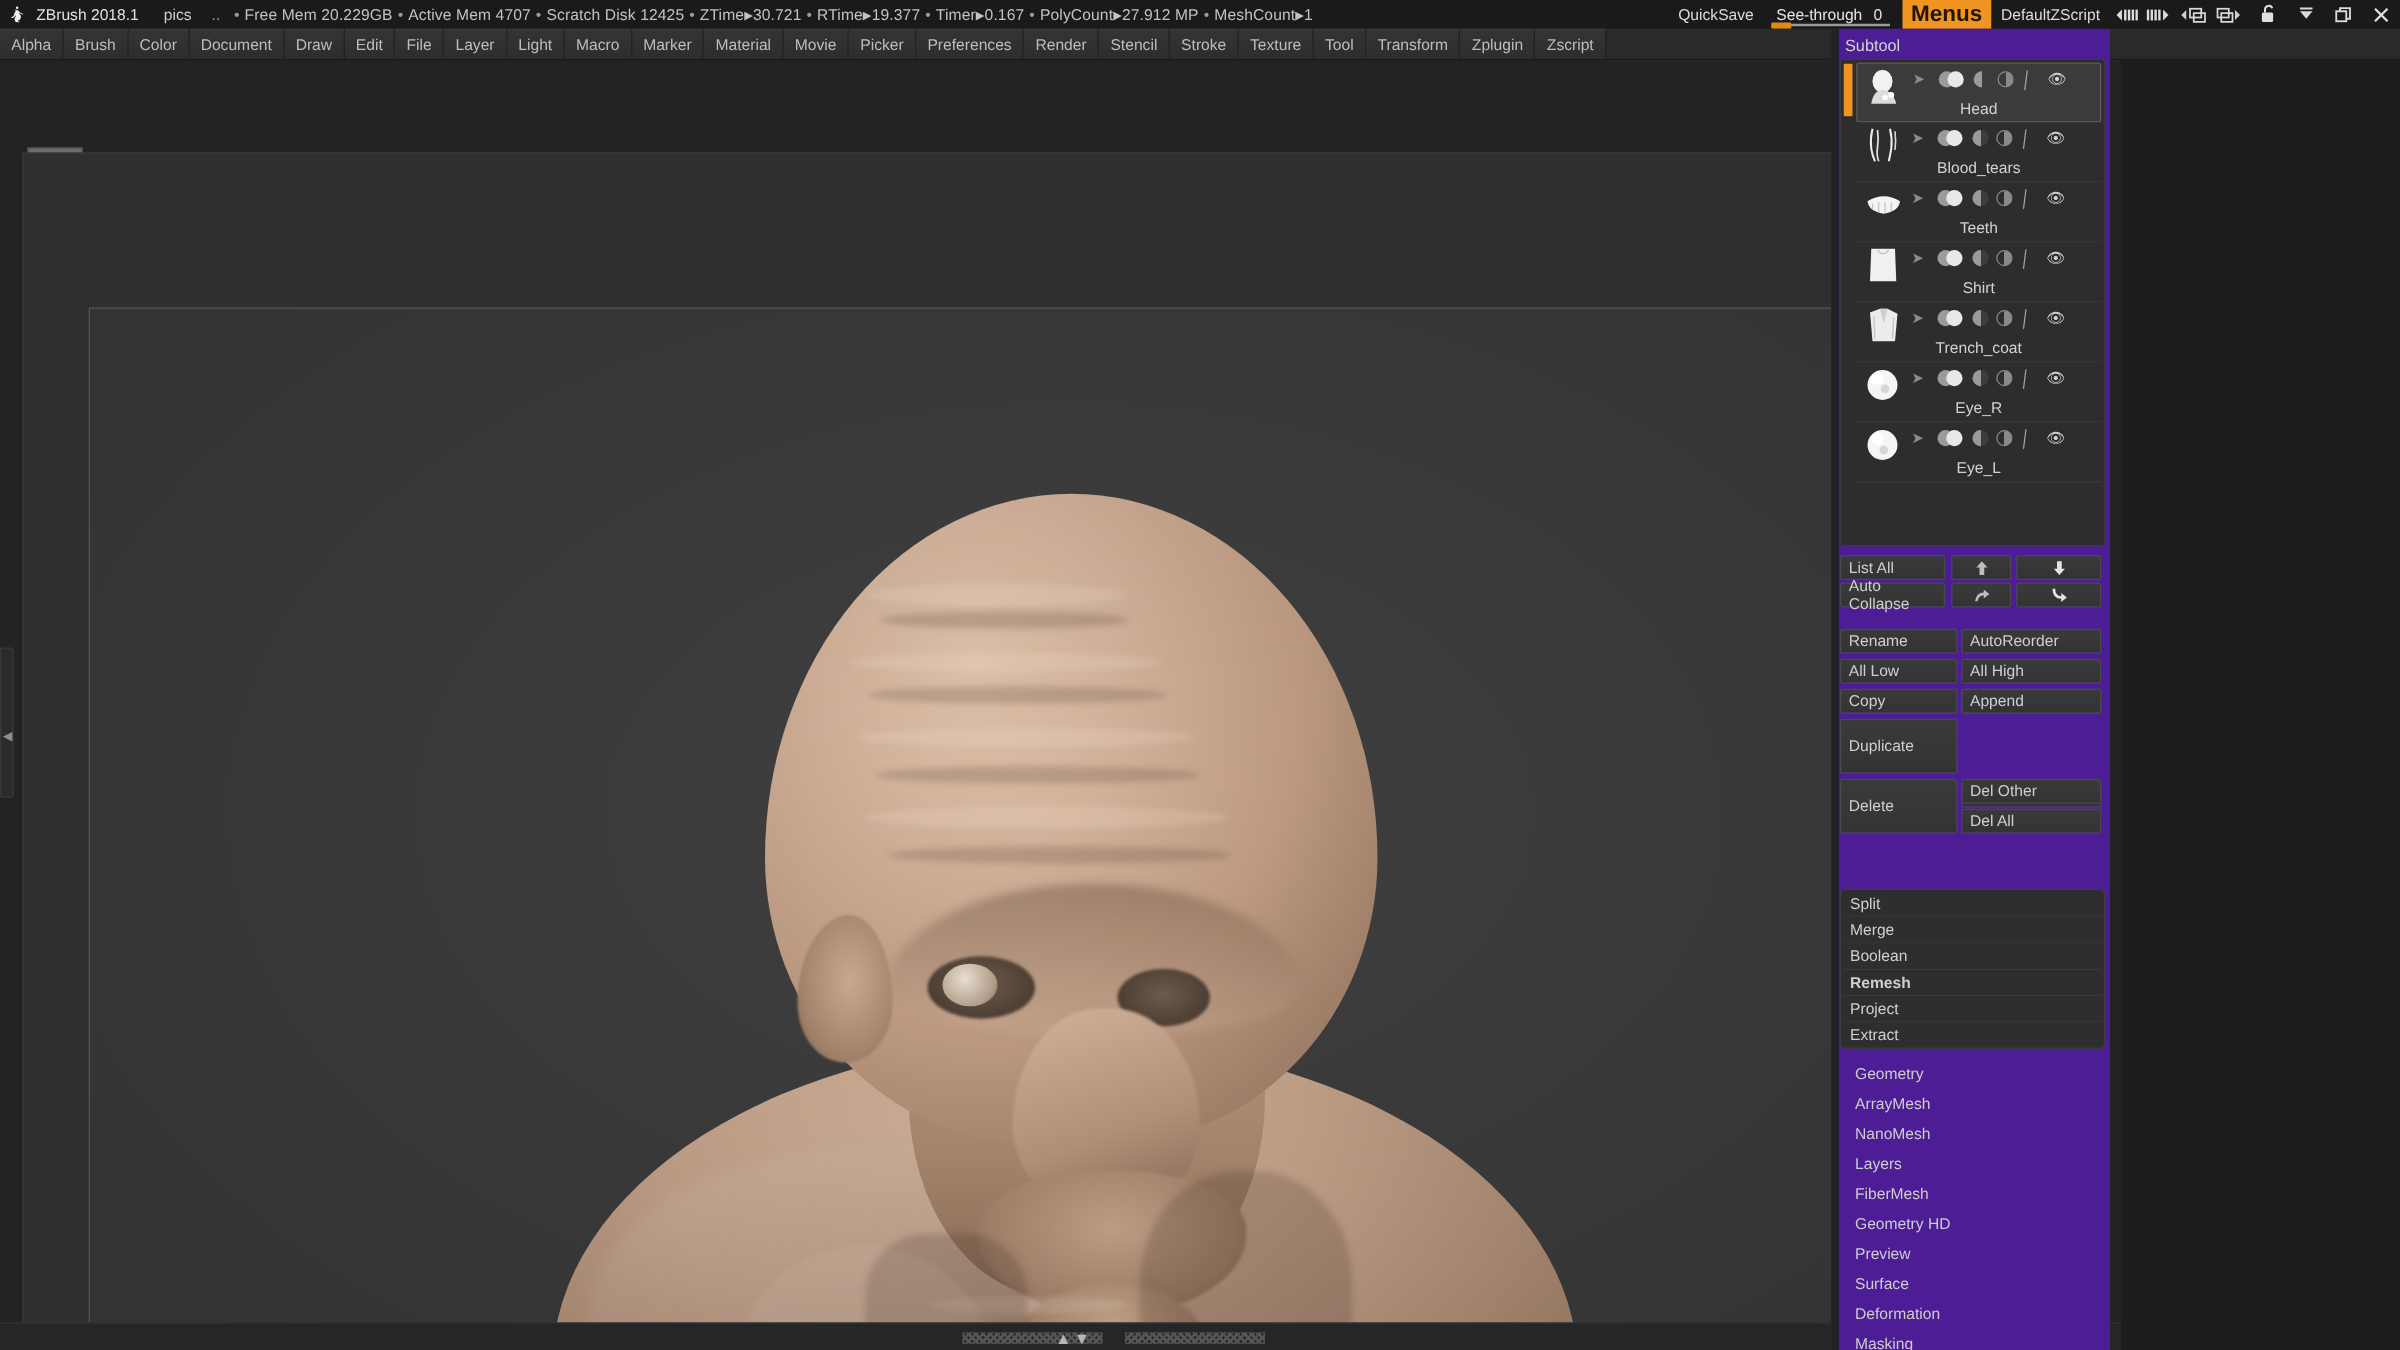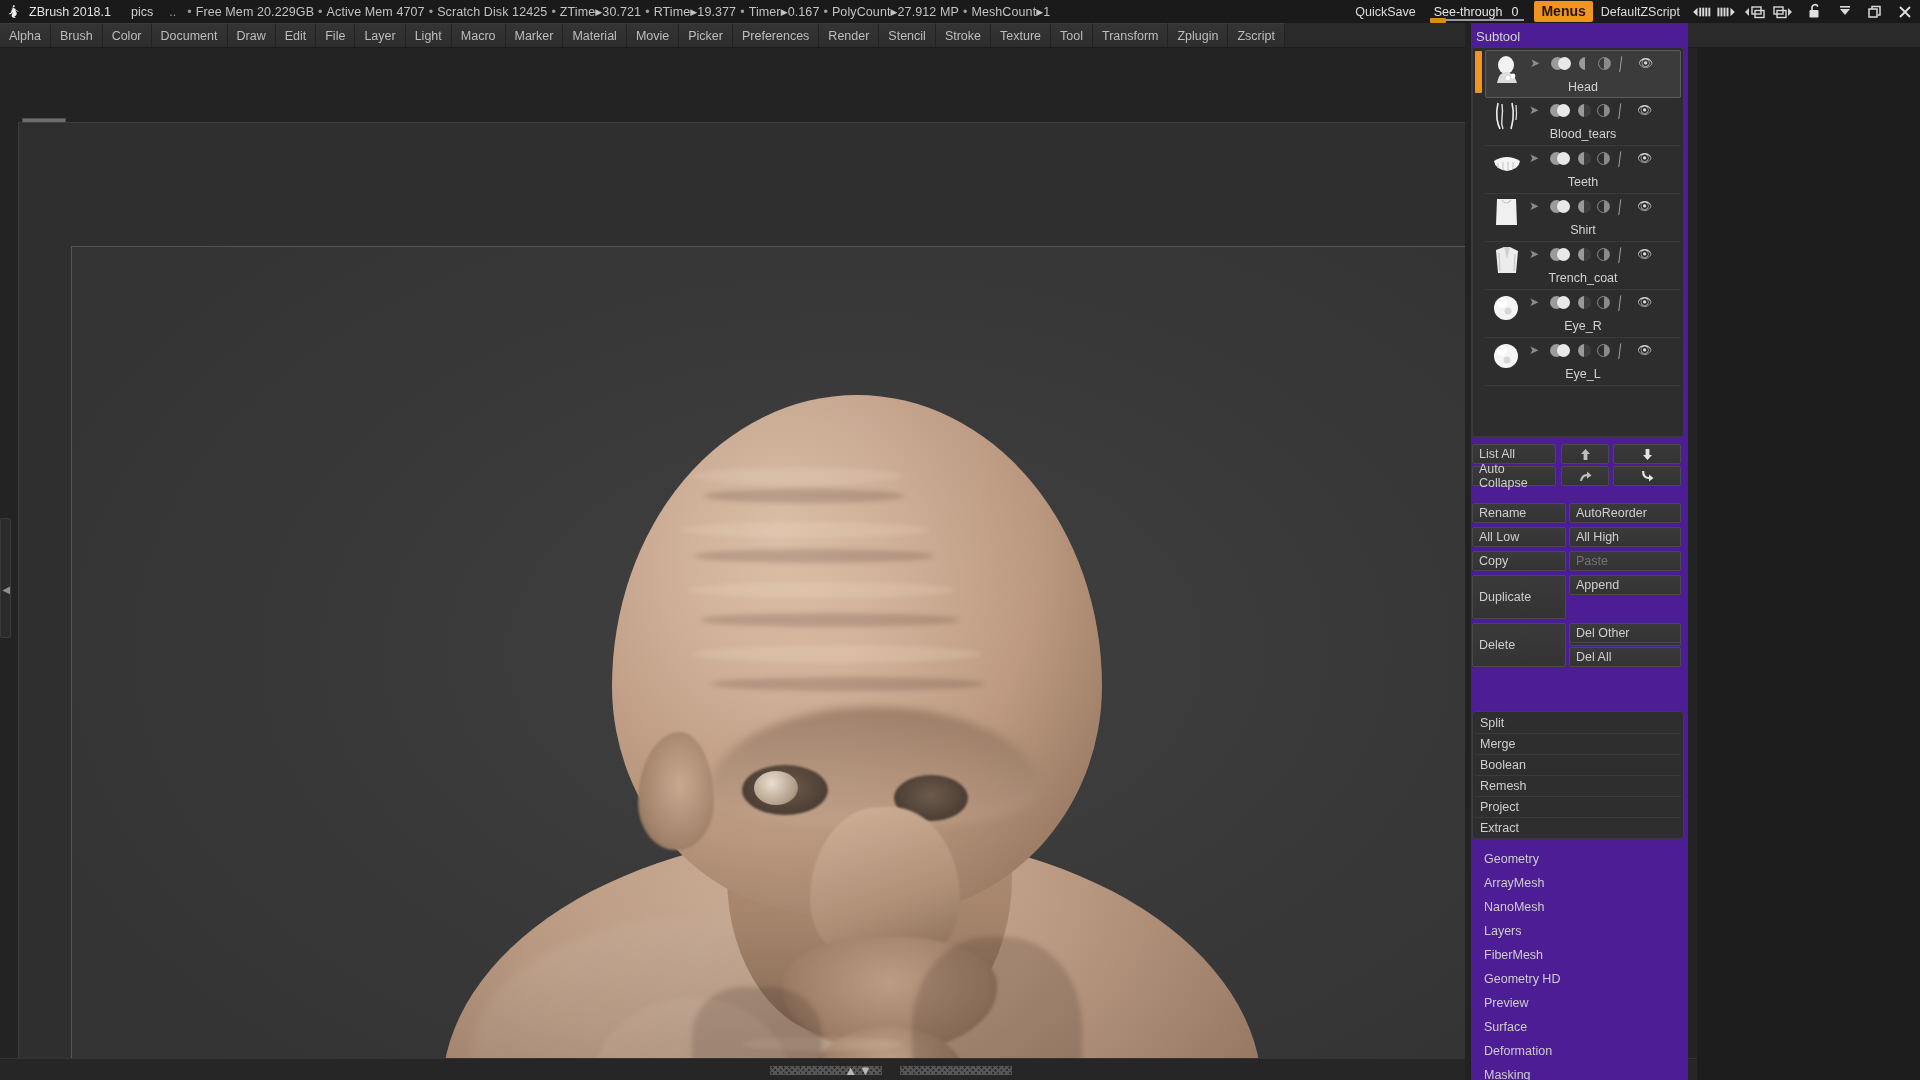--- a/index.html
+++ b/index.html
@@ -39,21 +39,21 @@
   .tb-seethrough .track {
     position: absolute; left: 6px; right: 4px; bottom: 2px; height: 2px;
     background: #9a9a9a;
   }
   .tb-seethrough .knob {
     position: absolute; left: 4px; bottom: 0px; width: 16px; height: 5px;
     background: #e08a16; border-radius: 1px;
   }
   .tb-menus {
     background: #f09422; color: #241500; font-weight: bold;
-    padding: 2px 7px 3px; margin: 0 6px; border-radius: 2px; font-size: 14px;
+    padding: 2px 7px 3px; margin: 0 6px; border-radius: 2px; font-size: 18px;
   }
   .tb-zscript { color: #dcdcdc; padding: 0 8px 0 2px; }
   .tb-icon {
     width: 30px; height: 23px; display: flex; align-items: center; justify-content: center;
     color: #d8d8d8;
   }
   .tb-icon.sm { width: 26px; }
 
   
   .menubar {
@@ -630,33 +630,33 @@
     <div class="rp-btn" style="left:7px; top:480px; width:94px; height:20px;">Rename</div>
     <div class="rp-btn" style="left:104px; top:480px; width:112px; height:20px;">AutoReorder</div>
 
     <div class="rp-btn" style="left:7px; top:504px; width:94px; height:20px;">All Low</div>
     <div class="rp-btn" style="left:104px; top:504px; width:112px; height:20px;">All High</div>
 
     <div class="rp-btn" style="left:7px; top:528px; width:94px; height:20px;">Copy</div>
     <div class="rp-btn dim" style="left:104px; top:528px; width:112px; height:20px;">Paste</div>
 
     <div class="rp-btn" style="left:7px; top:552px; width:94px; height:44px;">Duplicate</div>
-    <div class="rp-btn" style="left:104px; top:552px; width:112px; height:20px;text-align:center;">Append</div>
+    <div class="rp-btn" style="left:104px; top:528px; width:112px; height:20px;text-align:center;">Append</div>
     <div class="rp-btn" style="left:104px; top:576px; width:112px; height:20px;margin-top:27px;">Insert</div>
 
     <div class="rp-btn" style="left:7px; top:600px; width:94px; height:44px;">Delete</div>
     <div class="rp-btn" style="left:104px; top:600px; width:112px; height:20px;">Del Other</div>
     <div class="rp-btn" style="left:104px; top:624px; width:112px; height:20px;">Del All</div>
 
     <div class="ops-box"></div>
     <div id="ops-list">
         <div class="rp-btn flat" style="left: 9px; top: 690px; width: 208px; height: 21px;">Split</div>
         <div class="rp-btn flat" style="left: 9px; top: 711px; width: 208px; height: 21px;">Merge</div>
         <div class="rp-btn flat" style="left: 9px; top: 732px; width: 208px; height: 21px;">Boolean</div>
-        <div class="rp-btn flat" style="left: 9px; top: 753px; width: 208px; height: 21px;">Remesh</div>
+        <div class="rp-btn flat" style="left: 9px; top: 753px; width: 208px; height: 21px; font-weight: bold;">Remesh</div>
         <div class="rp-btn flat" style="left: 9px; top: 774px; width: 208px; height: 21px;">Project</div>
         <div class="rp-btn flat" style="left: 9px; top: 795px; width: 208px; height: 21px; text-align: right;">Extract</div>
       </div>
 
     <div id="sections-list">
         <div class="rp-sub" style="top: 824px;">Geometry</div>
         <div class="rp-sub" style="top: 848px;">ArrayMesh</div>
         <div class="rp-sub" style="top: 872px;">NanoMesh</div>
         <div class="rp-sub" style="top: 896px;">Layers</div>
         <div class="rp-sub" style="top: 920px;">FiberMesh</div>

